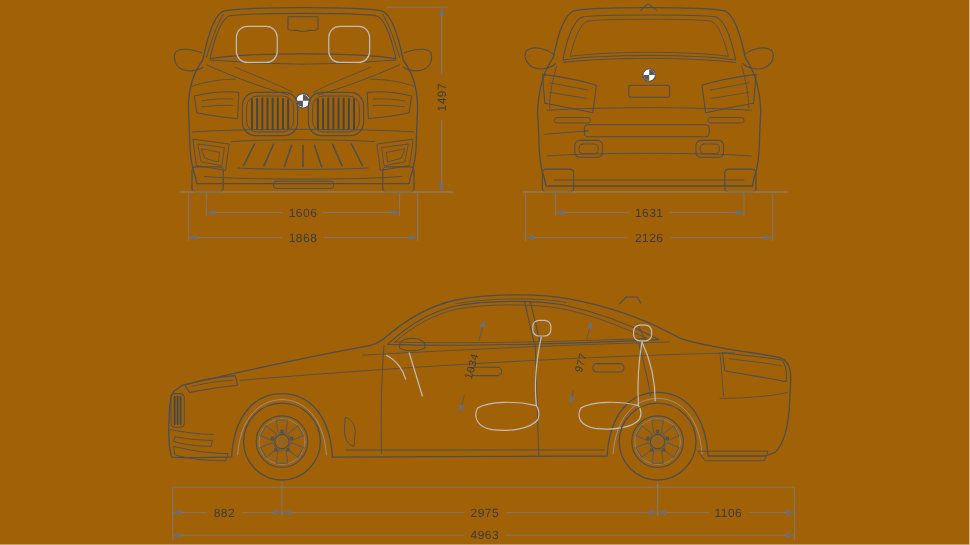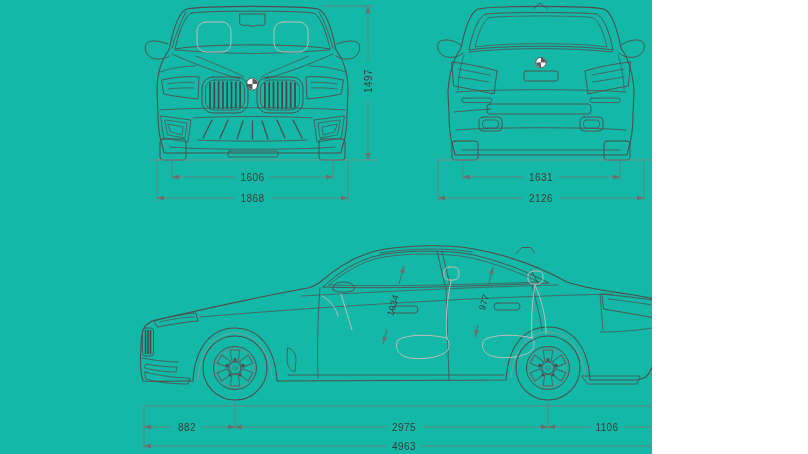--- a/index.html
+++ b/index.html
@@ -1,16 +1,16 @@
 <!DOCTYPE html>
 <html><head>
 <meta charset="utf-8">
 <style>
   html,body{margin:0;padding:0;background:#ffffff;}
-  .page{position:relative;width:652px;height:454px;background:#14b8a6;overflow:hidden;
+  .page{position:relative;width:808px;height:454px;background:#a16207;overflow:hidden;
         font-family:"Liberation Sans",sans-serif;}
   svg text{font-family:"Liberation Sans",sans-serif;fill:#3b3b3b;letter-spacing:.4px;}
   .dimtxt{font-size:10px;}
   .dimtxt-sm{font-size:9px;}
 </style>
 </head>
 <body>
 
 <div class="page">
 <svg width="808" height="454" viewBox="0 0 808 454">

